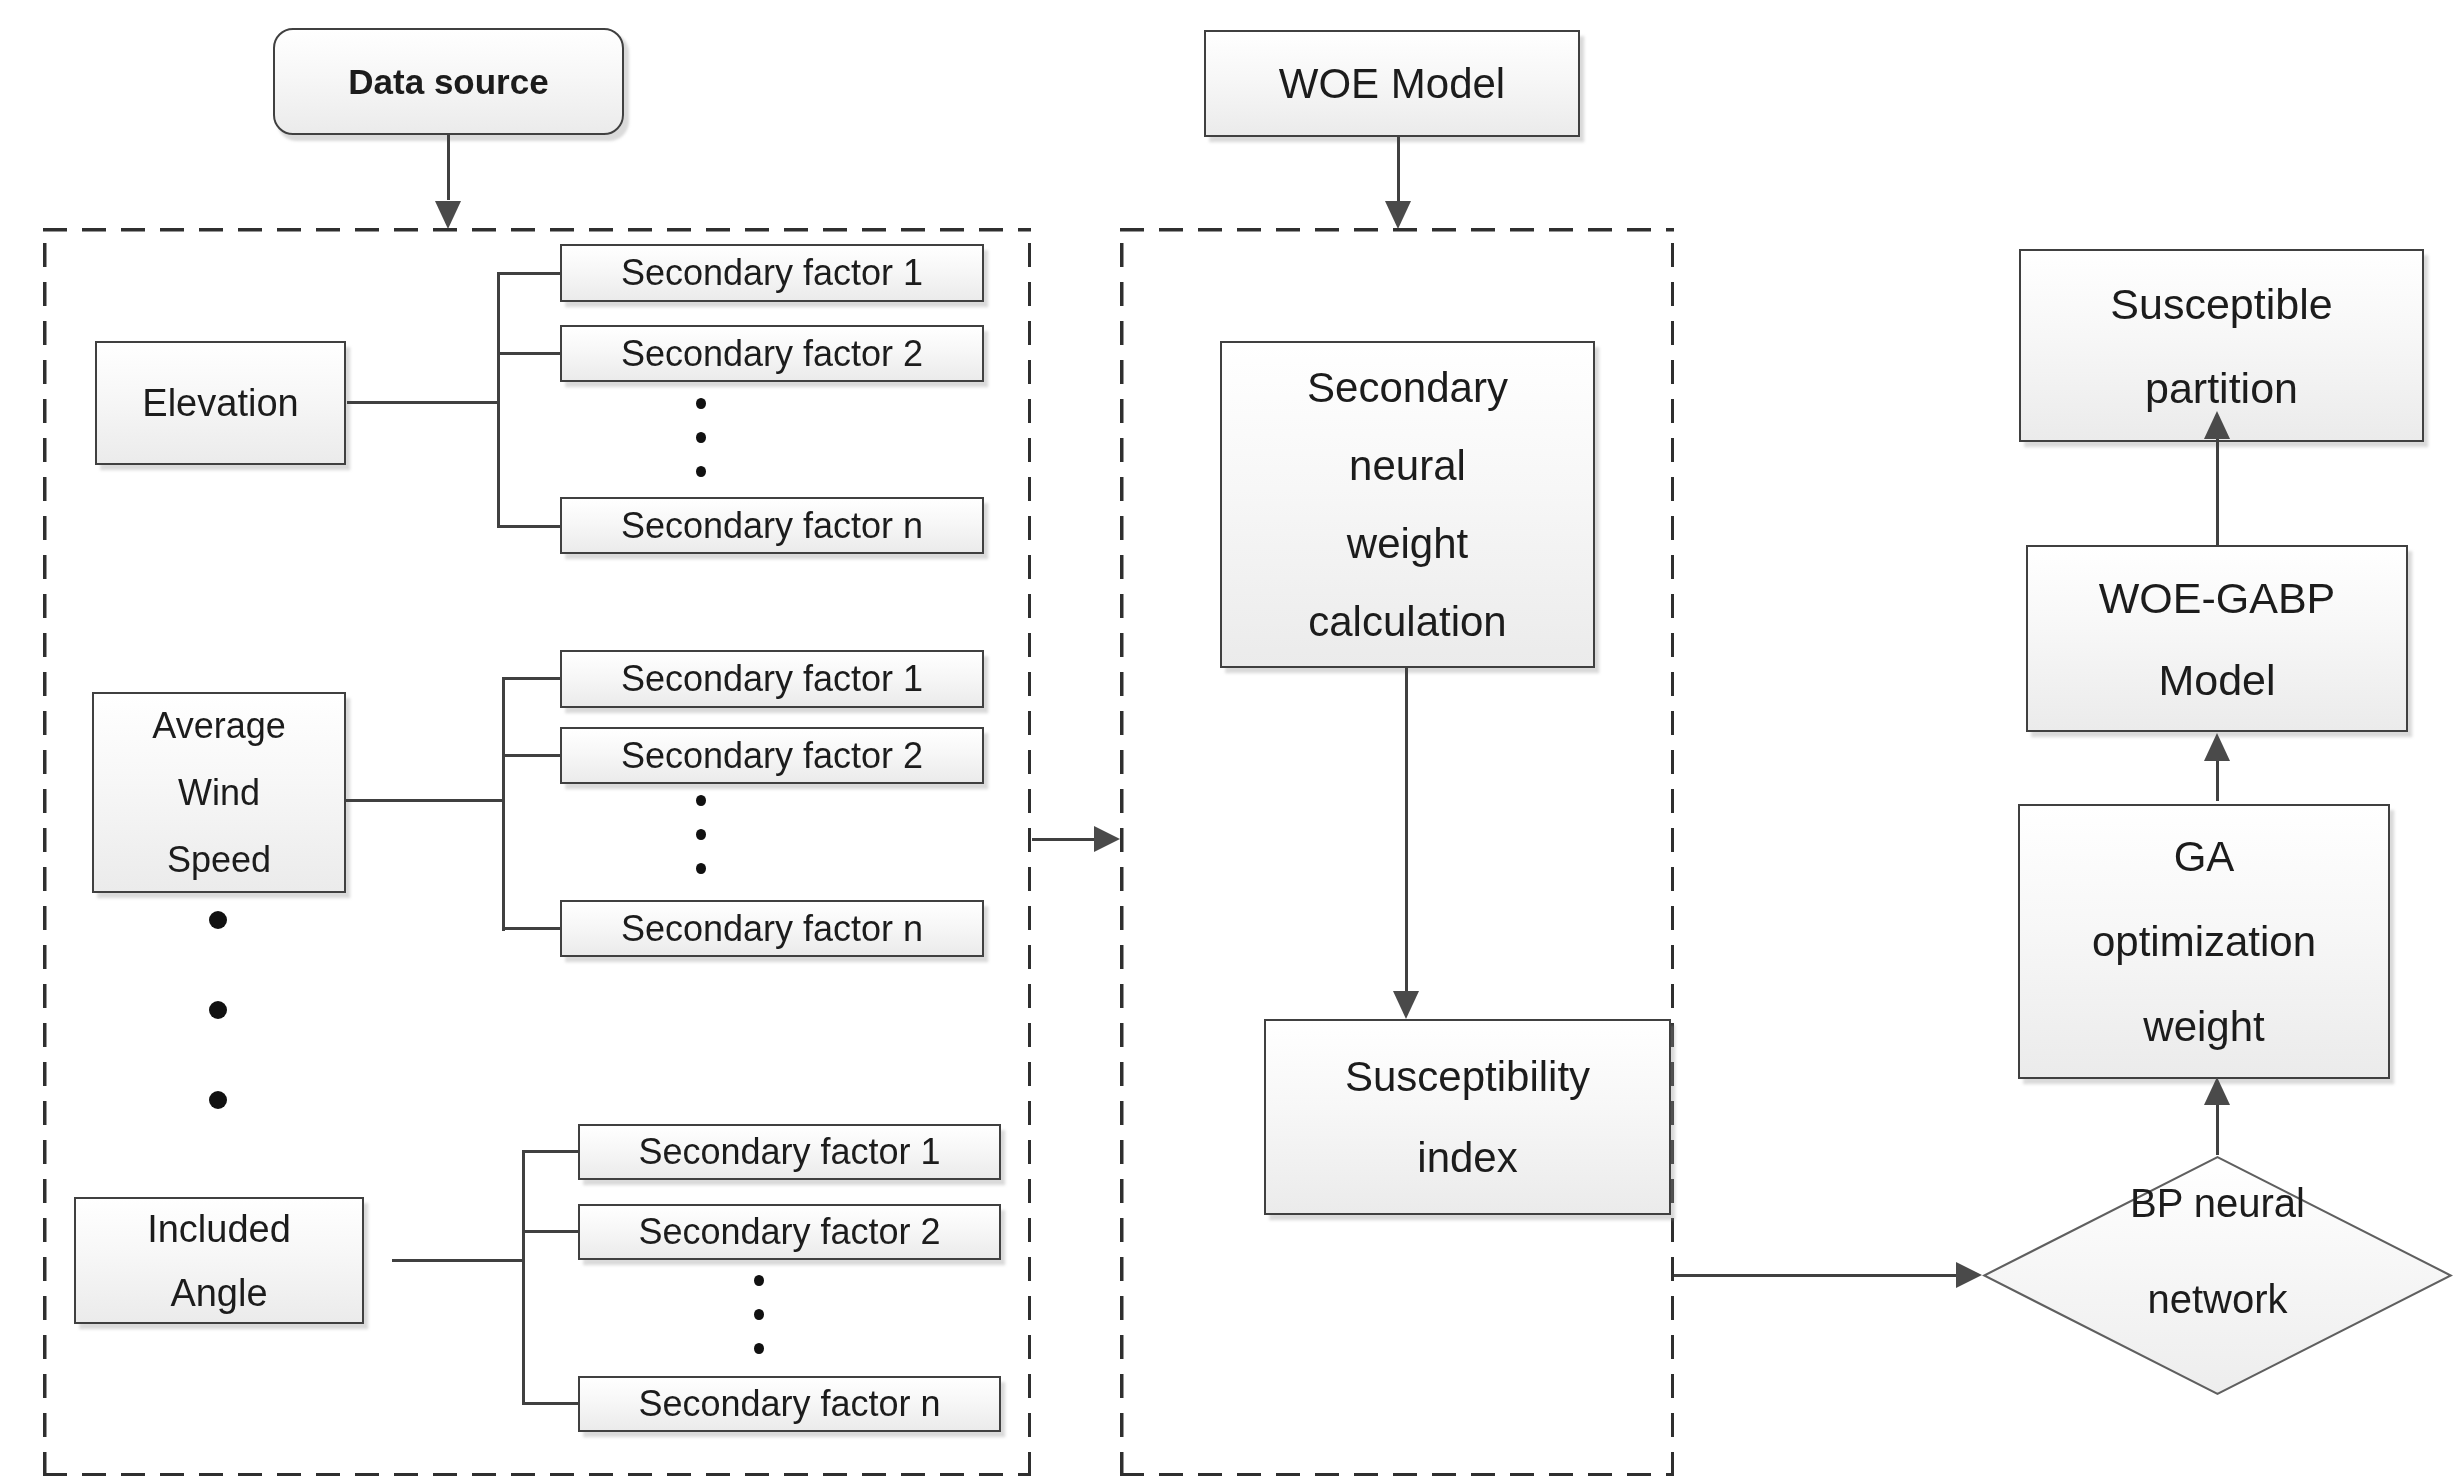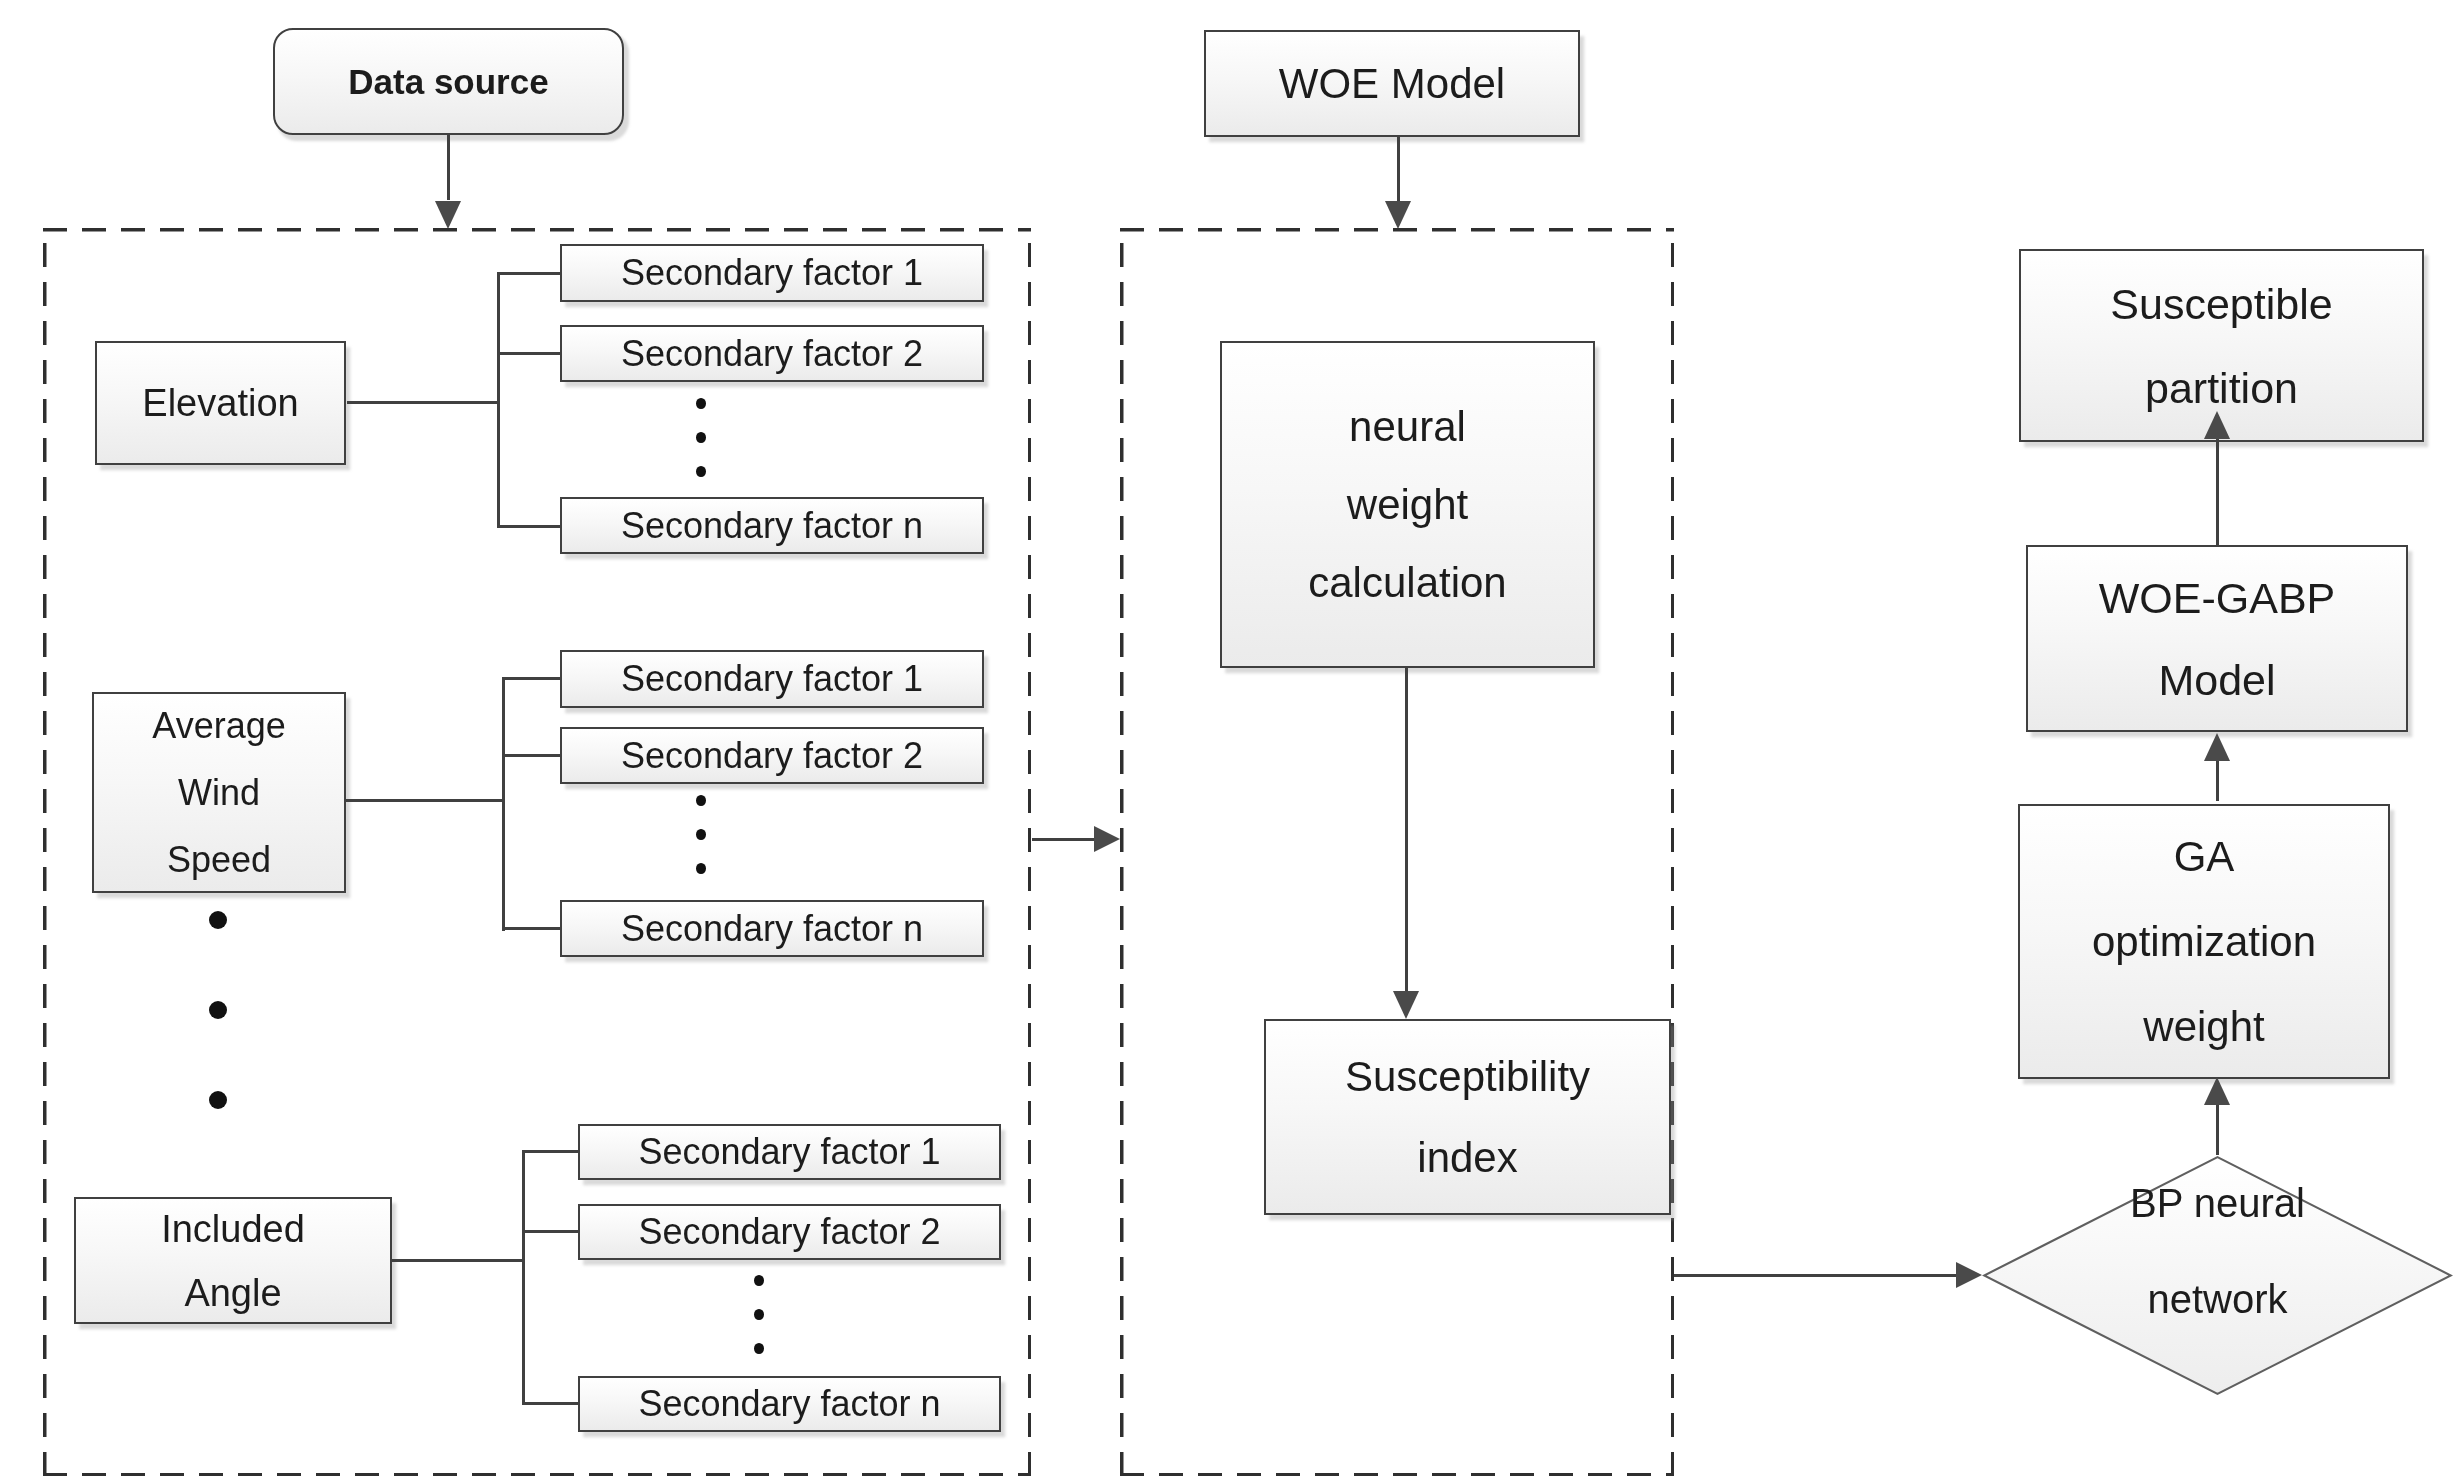--- a/index.html
+++ b/index.html
@@ -107,21 +107,21 @@
   <div class="box" style="left:560px;top:900px;width:424px;height:57px;font-size:36px;">
     <span>Secondary factor n</span>
   </div>
 
   <div class="dots big" style="left:209px;top:911px;">
     <div class="dot"></div>
     <div class="dot"></div>
     <div class="dot"></div>
   </div>
 
-  <div class="box" style="left:74px;top:1197px;width:318px;height:127px;font-size:38px;line-height:64px;">
+  <div class="box" style="left:74px;top:1197px;width:290px;height:127px;font-size:38px;line-height:64px;">
     <span class="line-span">Included</span>
     <span class="line-span">Angle</span>
   </div>
   <div class="hline" style="left:392px;top:1259px;width:132px;"></div>
   <div class="vline" style="left:522px;top:1150px;height:255px;"></div>
   <div class="hline" style="left:522px;top:1150px;width:56px;"></div>
   <div class="hline" style="left:522px;top:1230px;width:56px;"></div>
   <div class="hline" style="left:522px;top:1402px;width:56px;"></div>
   <div class="box" style="left:578px;top:1124px;width:423px;height:56px;font-size:36px;">
     <span>Secondary factor 1</span>
@@ -143,20 +143,21 @@
 
   <div class="box" style="left:1204px;top:30px;width:376px;height:107px;font-size:42px;">
     <span>WOE Model</span>
   </div>
   <div class="vline" style="left:1397px;top:137px;height:64px;"></div>
   <div class="tri-down" style="left:1385px;top:201px;"></div>
 
   <div class="dashed-container" style="left:1120px;top:228px;width:554px;height:1248px;"></div>
 
   <div class="box" style="left:1220px;top:341px;width:375px;height:327px;font-size:42px;line-height:78px;">
+    <span class="line-span">Secondary</span>
     <span class="line-span">neural</span>
     <span class="line-span">weight</span>
     <span class="line-span">calculation</span>
   </div>
   <div class="vline" style="left:1405px;top:668px;height:323px;"></div>
   <div class="tri-down" style="left:1393px;top:991px;"></div>
 
   <div class="box" style="left:1264px;top:1019px;width:407px;height:196px;font-size:42px;line-height:81px;">
     <span class="line-span">Susceptibility</span>
     <span class="line-span">index</span>

